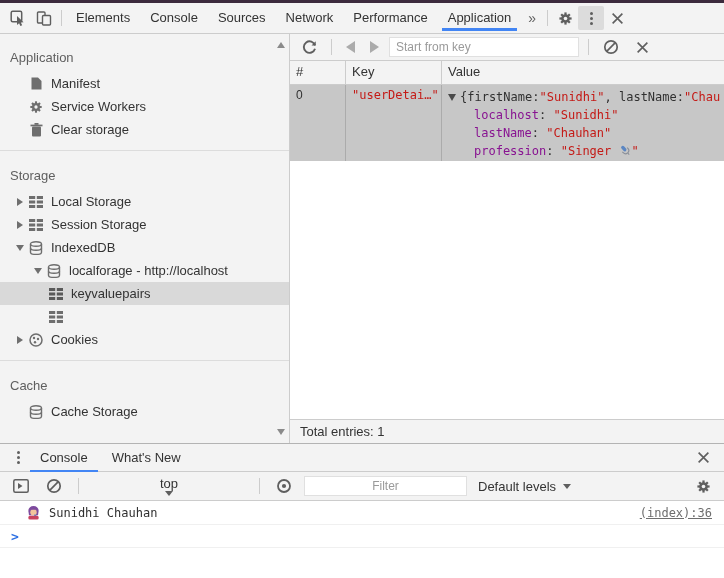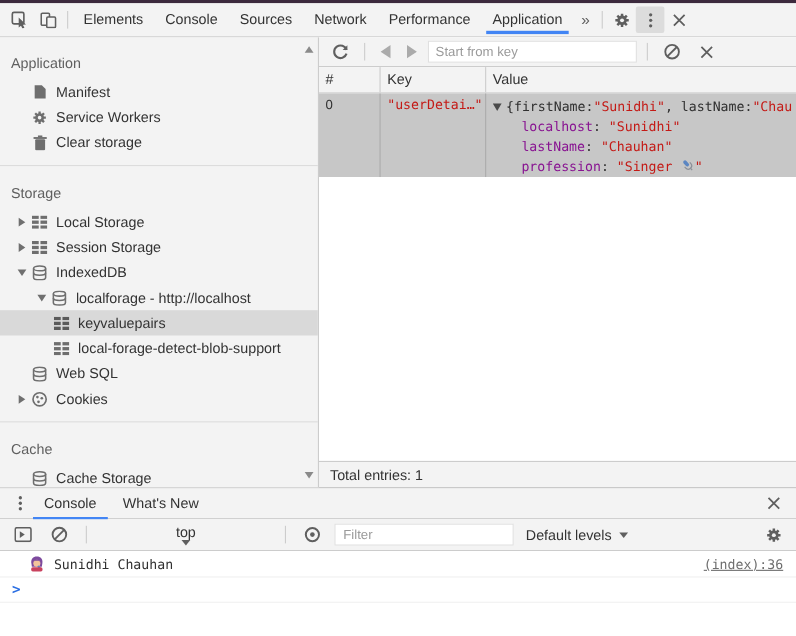--- a/index.html
+++ b/index.html
@@ -80,21 +80,21 @@
   .d-tab { height:28px; line-height:28px; padding:0 12px; position:relative; cursor:pointer; white-space:nowrap; }
   .d-tab.active::after { content:""; position:absolute; left:2px; right:2px; bottom:0; height:2px; background:#4285f4; }
   .spacer { flex:1; }
   .console-toolbar { height:29px; flex:none; background:#f3f3f3; border-bottom:1px solid #ccc;
                      display:flex; align-items:center; padding:0 8px; gap:7px; }
   .dropdown { display:flex; align-items:center; justify-content:space-between; cursor:pointer; color:#333; }
   .dd-top { width:158px; padding:0 4px;flex-direction:column; }
   .dd-levels { gap:7px; padding:0 4px; }
   .dd-arrow { width:0; height:0; border-top:5px solid #5f5f5f; border-left:4px solid transparent; border-right:4px solid transparent; }
   .filter-input { width:163px; height:20px; border:1px solid #e0e0e0; background:#fff; padding:0 7px;
-                  font-family:"Liberation Sans",sans-serif; font-size:12px; color:#333; outline:none; }
+                  font-family:"Liberation Sans",sans-serif; font-size:12px; color:#333; outline:none;text-align:center; }
   .filter-input::placeholder { color:#9a9a9a; }
 
   .console-body { flex:1; background:#fff; font-family:"DejaVu Sans Mono",monospace; font-size:12px; overflow:hidden; }
   .console-msg { height:24px; display:flex; align-items:center; padding:0 12px 0 26px;
                  border-bottom:1px solid #f0f0f0; color:#303030; }
   .msg-icon { width:15px; height:15px; margin-right:8px; flex:none; }
   .msg-src { margin-left:auto; color:#6e6e6e; text-decoration:underline; cursor:pointer; }
   .console-prompt { height:23px; display:flex; align-items:center; padding:0 11px; border-bottom:1px solid #f0f0f0; cursor:text; }
   .chev { color:#2b6fe3; font-weight:bold; font-size:13px; }
 </style>
@@ -280,32 +280,20 @@
               <g fill="#6e6e6e">
                 <rect x="0" y="0" width="6.2" height="3"></rect>
                 <rect x="7.8" y="0" width="6.2" height="3"></rect>
                 <rect x="0" y="4.5" width="6.2" height="3"></rect>
                 <rect x="7.8" y="4.5" width="6.2" height="3"></rect>
                 <rect x="0" y="9" width="6.2" height="3"></rect>
                 <rect x="7.8" y="9" width="6.2" height="3"></rect>
               </g>
             </svg>
           </span>
-        <span class="lbl">local-forage-detect-blob-support</span>
-      </div>
-      <div class="sb-item ind0">
-        <span class="tw"></span>
-        <span class="ic">
-            <svg width="14" height="14" viewBox="0 0 14 14" fill="none" stroke="#6e6e6e" stroke-width="1.4">
-              <ellipse cx="7" cy="3" rx="5.5" ry="2.2"></ellipse>
-              <path d="M1.5 3 v4 c0 1.2 2.5 2.2 5.5 2.2 s5.5 -1 5.5 -2.2 v-4"></path>
-              <path d="M1.5 7 v4.2 c0 1.2 2.5 2.2 5.5 2.2 s5.5 -1 5.5 -2.2 v-4.2"></path>
-            </svg>
-          </span>
-        <span class="lbl">Web SQL</span>
       </div>
       <div class="sb-item ind0">
         <span class="tw">
             <i class="tri-r"></i>
           </span>
         <span class="ic">
             <svg width="14" height="14" viewBox="0 0 14 14">
               <circle cx="7" cy="7" r="6" fill="none" stroke="#6e6e6e" stroke-width="1.5"></circle>
               <circle cx="5" cy="5" r="1.2" fill="#6e6e6e"></circle>
               <circle cx="9" cy="6" r="1.2" fill="#6e6e6e"></circle>

